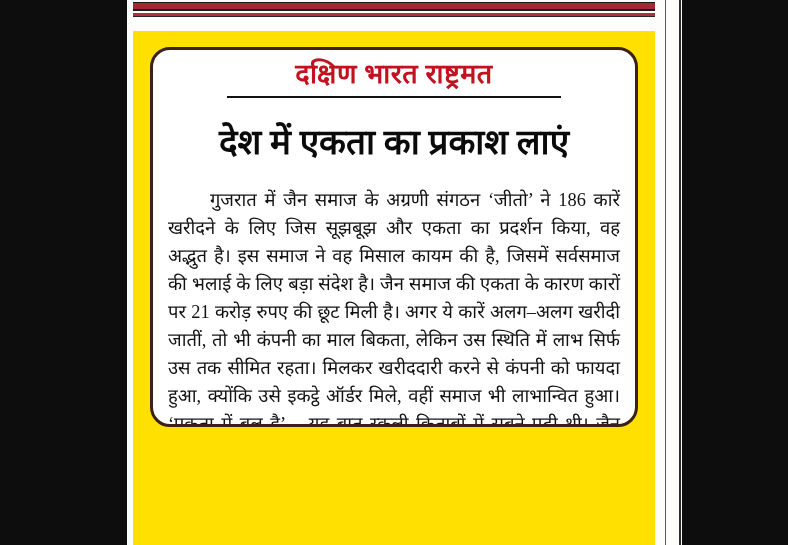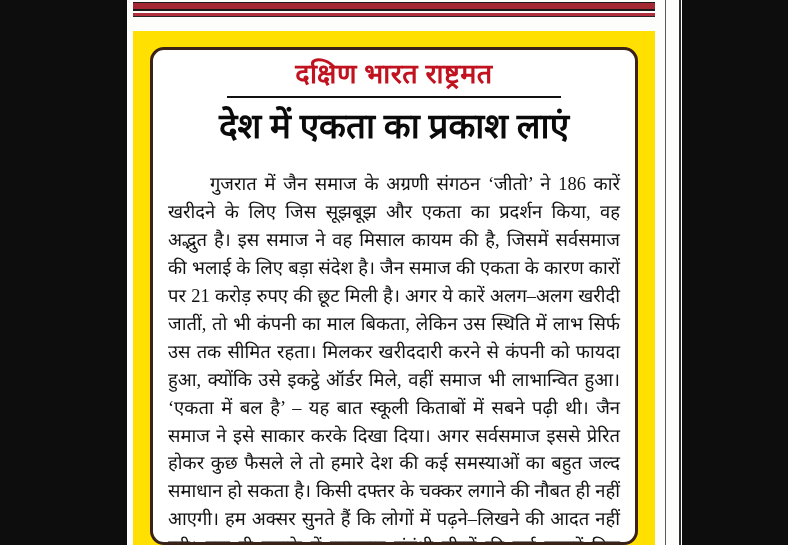--- a/index.html
+++ b/index.html
@@ -75,24 +75,24 @@
     position: absolute;
     left: 133px; top: 31px;
     width: 522px; height: 514px;
     background: #ffe000;
   }
 
   
   .article-box {
     position: absolute;
     left: 150px; top: 47px;
-    width: 488px; height: 498px;
+    width: 488px; height: 380px;
     background: #ffffff;
     border: 3px solid #3b2218;
-    border-radius: 14px;
+    border-radius: 20px;
     box-sizing: border-box;
     overflow: hidden;
   }
 
   .article-inner {
     padding: 9px 15px 0 15px;
   }
 
   
   .masthead {
@@ -114,21 +114,21 @@
   }
 
   
   .headline {
     text-align: center;
     color: #0a0a0a;
     font-family: "Liberation Serif", serif;
     font-weight: bold;
     font-size: 35px;
     line-height: 1.18;
-    margin-top: 8px;
+    margin-top: 24px;
     white-space: nowrap;
   }
 
   
   .body-copy {
     margin-top: 12px;
     color: #111111;
     font-family: "Liberation Serif", serif;
     font-size: 18.4px;
     line-height: 1.52;

